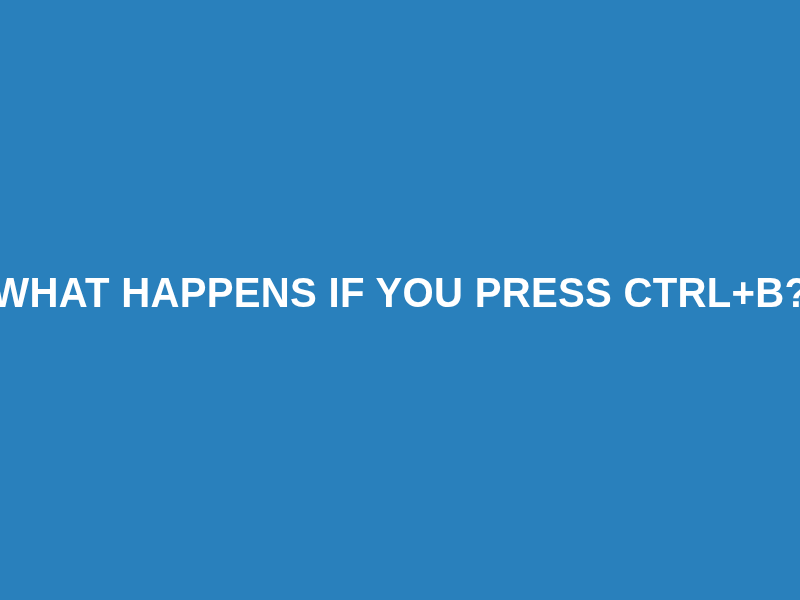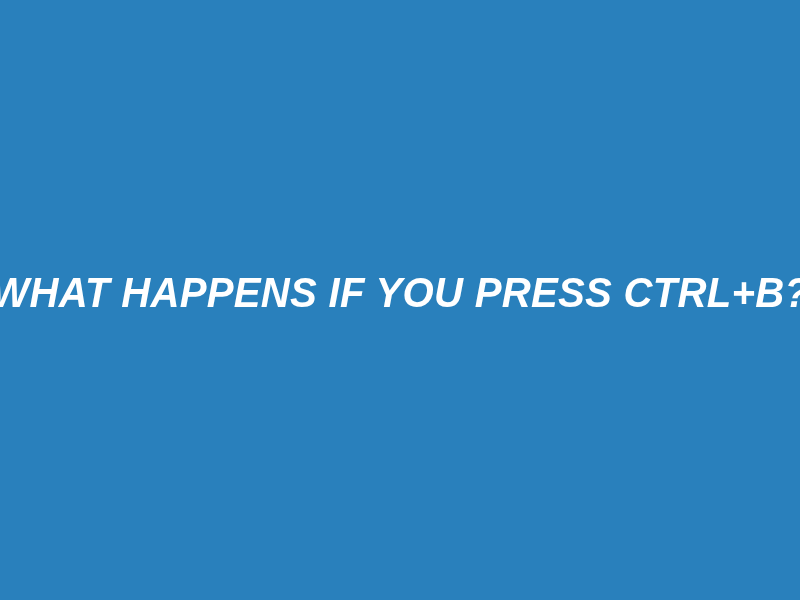--- a/index.html
+++ b/index.html
@@ -32,21 +32,20 @@
     position: absolute;
     left: 0;
     right: 0;
     top: 263px;
     height: 60px;
     display: flex;
     align-items: center;
     justify-content: center;
     padding: 0 40px;
     box-sizing: border-box;
-    font-style: italic;
   }
 
   .headline {
     margin: 0;
     color: #ffffff;
     font-family: "Liberation Sans", sans-serif;
     font-size: 42px;
     font-weight: 700;
     line-height: 44px;
     letter-spacing: 0.3px;

